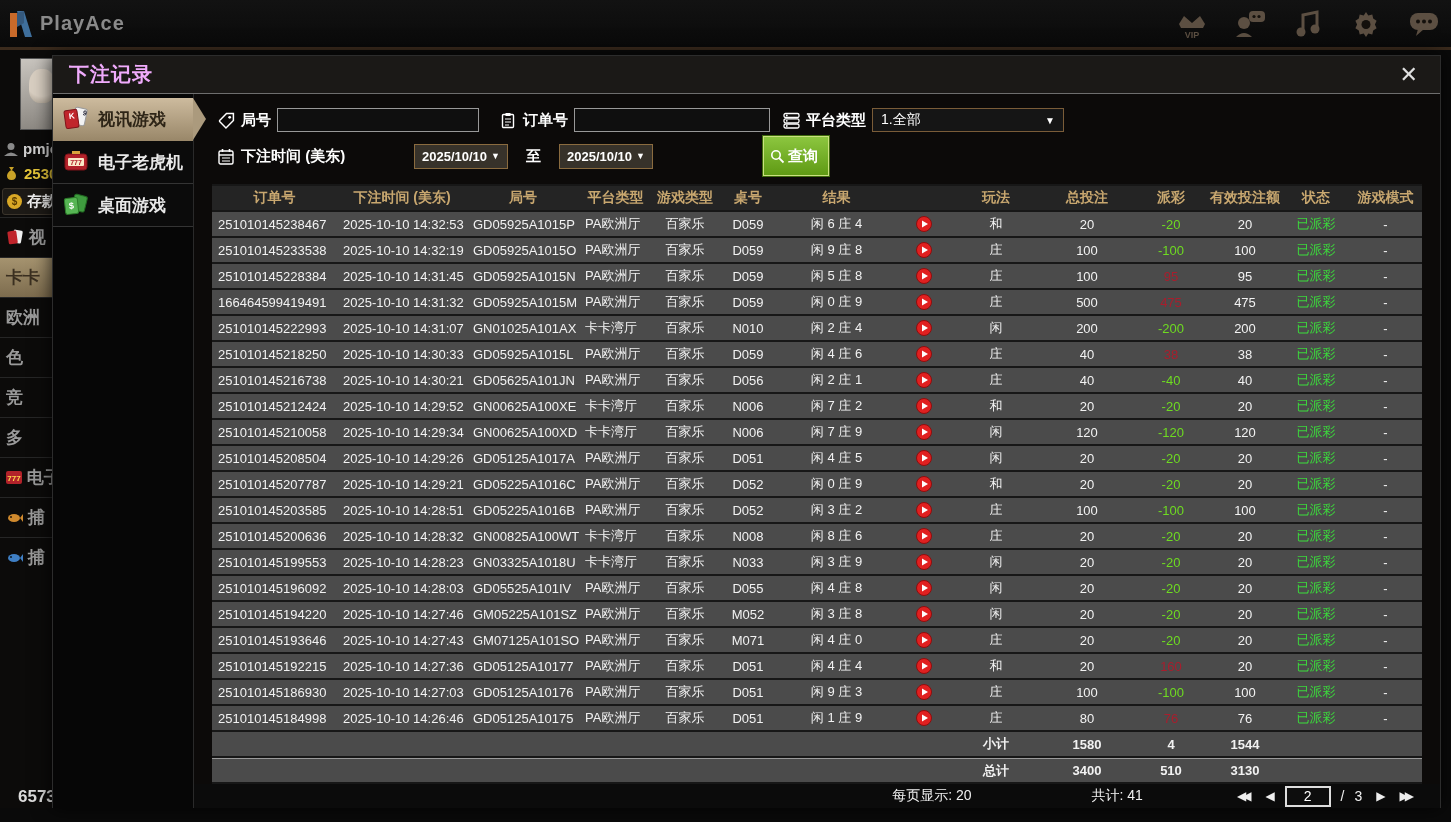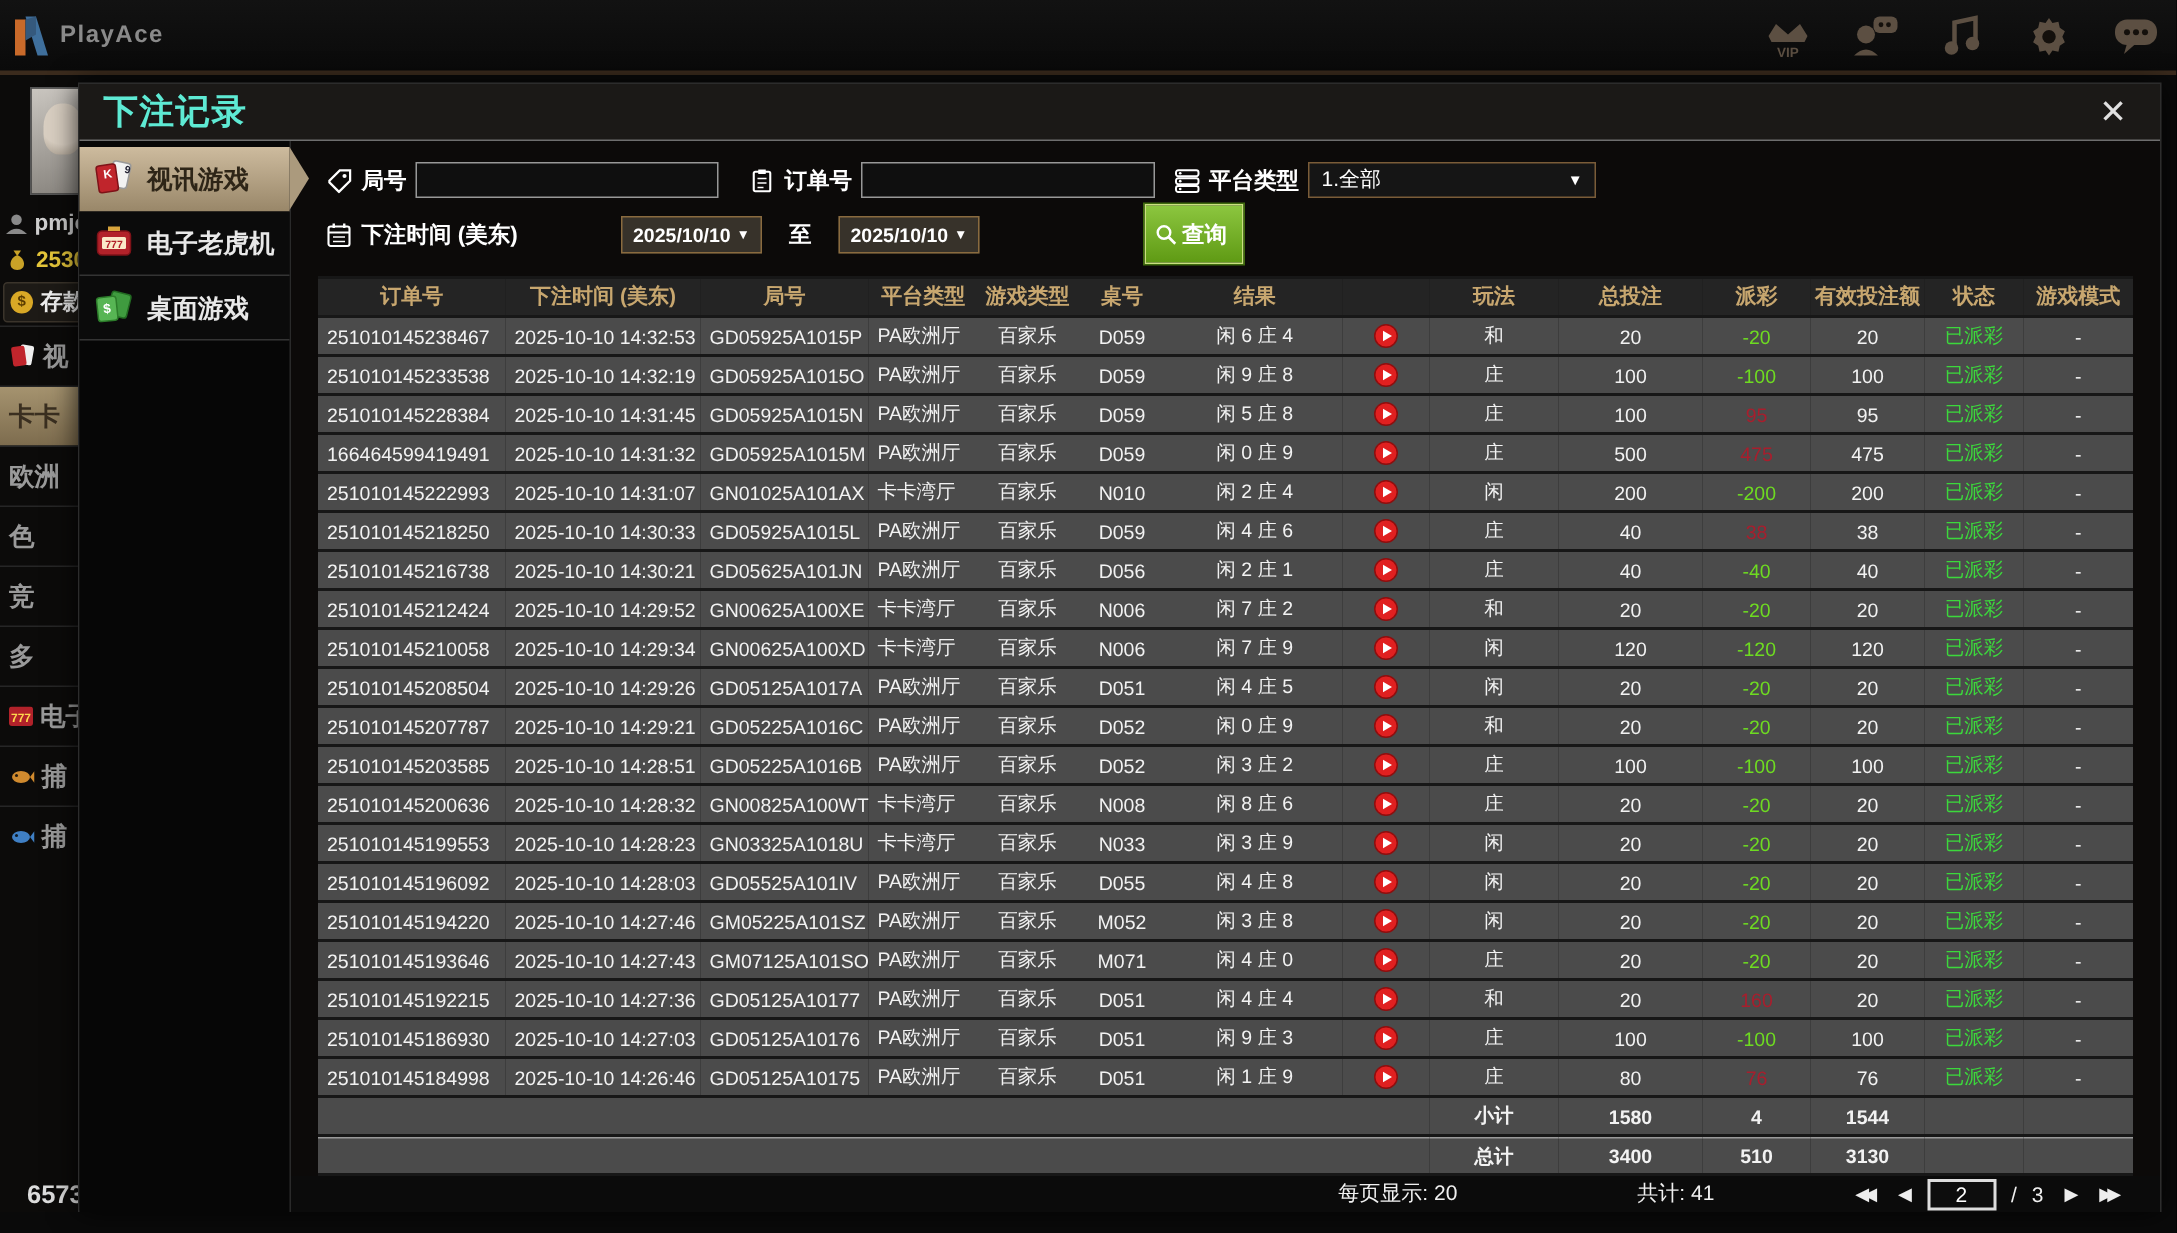--- a/index.html
+++ b/index.html
@@ -6,21 +6,21 @@
   html,body { width:1451px; height:822px; overflow:hidden; background:#000;
     font-family:"Liberation Sans","DejaVu Sans",sans-serif; }
   .stage { position:relative; width:1451px; height:822px; background:#0a0a0a; }
 
   
   .topbar { position:absolute; left:0; top:0; width:1451px; height:50px;
     background:linear-gradient(#121212,#0a0a0a); border-bottom:3px solid #3b2b1d;
     display:flex; align-items:center; justify-content:space-between; padding:0 10px 0 8px; }
   .logo { display:flex; align-items:center; gap:6px; }
   .logo-mark { width:26px; height:30px; }
-  .logo-text { color:#8a8a8a; font-weight:bold; font-size:16px; letter-spacing:1px; }
+  .logo-text { color:#8a8a8a; font-weight:bold; font-size:20px; letter-spacing:1px; }
   .topbar-icons { display:flex; align-items:center; gap:24px; }
   .tb-icon { width:34px; height:32px; display:flex; align-items:center; justify-content:center; color:#5c4f42; }
 
   
   .left-strip { position:absolute; left:0; top:50px; width:52px; height:758px;
     background:#0c0b0a; overflow:hidden; }
   .ls-inner { width:170px; }
   .avatar { margin:8px 0 6px 20px; width:44px; height:72px;
     background:linear-gradient(#c9c5bf,#8e8a84); border:1px solid #555; }
   .avatar-face { margin:10px auto 0; width:26px; height:34px; border-radius:45% 45% 40% 40%;
@@ -47,21 +47,21 @@
   .bead { width:20px; height:20px; border-radius:50%; border:2px solid #e8e8e8;
     color:#fff; font-size:11px; font-weight:bold; text-align:center; line-height:17px; }
   .bs-ooo { position:absolute; left:418px; top:2px; color:#c0392b; font-size:12px; font-weight:bold; }
   .bs-o2 { position:absolute; left:795px; top:2px; color:#c0392b; font-size:12px; font-weight:bold; }
 
   
   .modal { position:absolute; left:52px; top:55px; width:1389px; height:753px;
     background:#11100e; border:1px solid #2c2c2c; box-shadow:0 0 18px rgba(0,0,0,.8); }
   .modal-titlebar { height:38px; background:#1b1917; border-bottom:1px solid #6e6e6e;
     display:flex; align-items:center; justify-content:space-between; padding:0 22px 0 16px; }
-  .modal-title { color:#5eead4; font-size:23px; font-weight:bold; letter-spacing:1px; }
+  .modal-title { color:#f0abfc; font-size:20px; font-weight:bold; letter-spacing:1px; }
   .close-x { color:#e0e0e0; font-size:22px; font-weight:bold; cursor:pointer; line-height:1; }
 
   .modal-body { display:flex; height:714px; }
 
   
   .side { width:152px; background:#060606; border-right:1px solid #2a2a2a; padding-top:4px; }
   .side-item { position:relative; height:43px; display:flex; align-items:center; gap:9px;
     padding-left:10px; border-bottom:1px solid #343434; background:#0b0b0b;
     color:#e8e8e8; font-size:17px; font-weight:bold; cursor:pointer; }
   .side-item.active { background:linear-gradient(#cdbb9e,#9a886a); color:#2e2517; border-bottom:1px solid #9a886a; }

